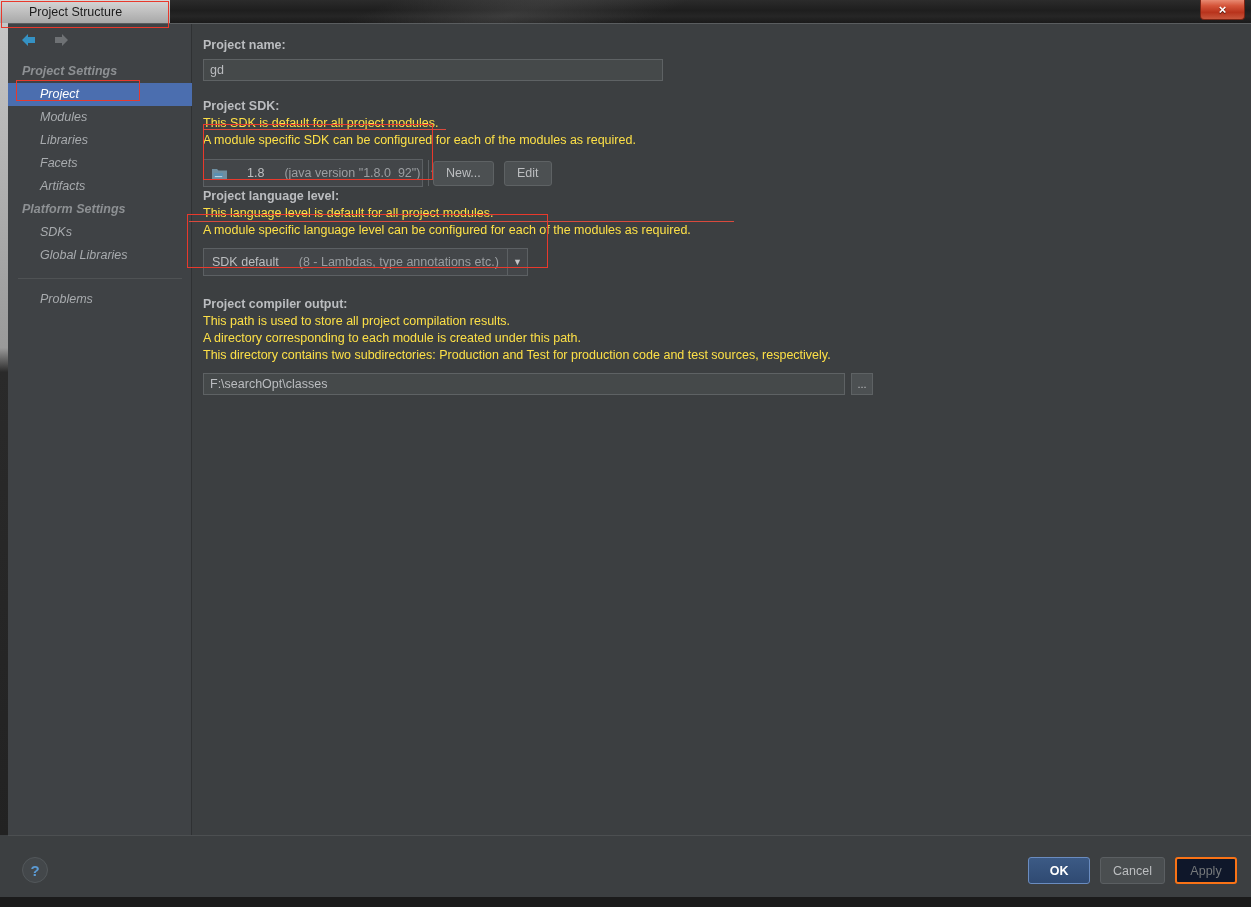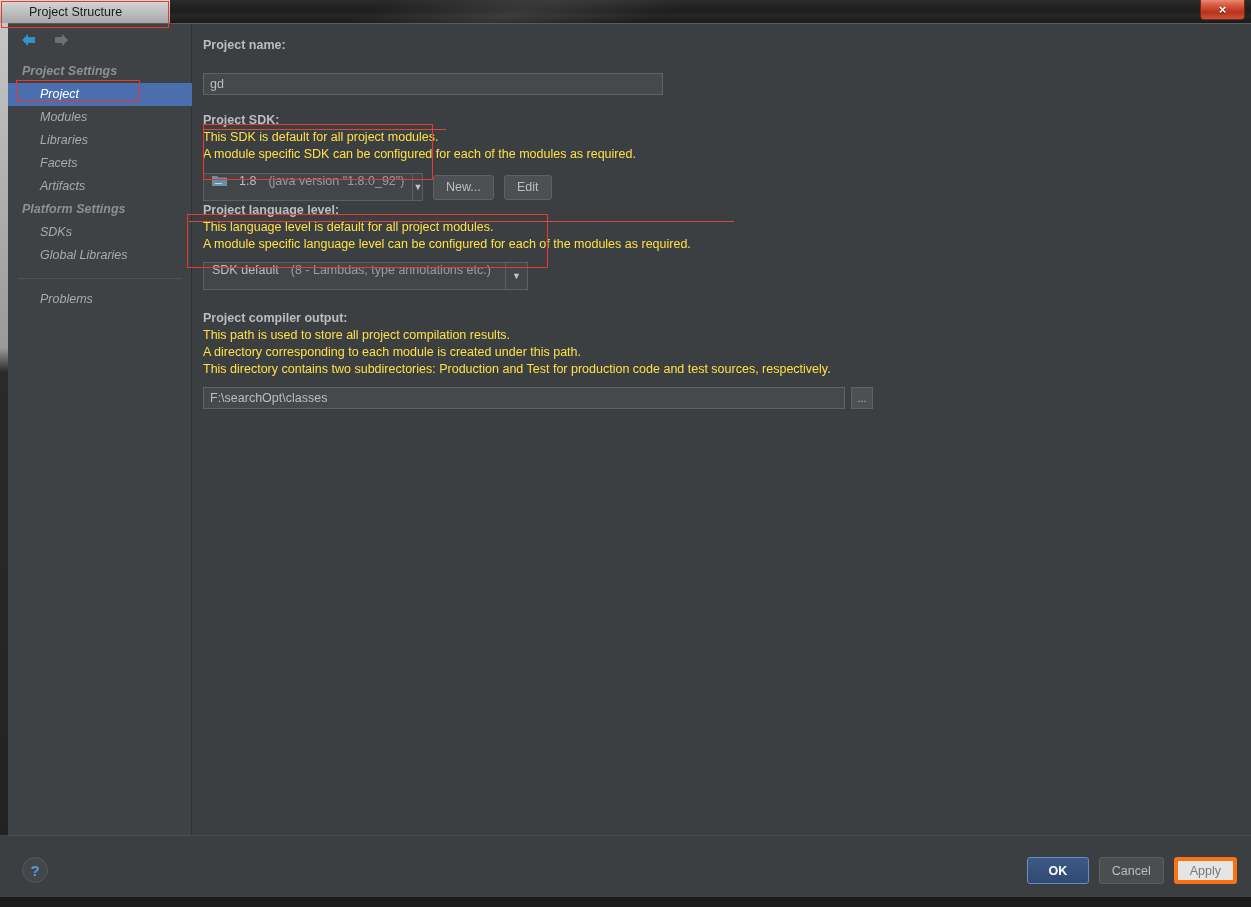--- a/index.html
+++ b/index.html
@@ -168,22 +168,22 @@
   }
   .combo {
     display: inline-flex;
     height: 28px;
     border: 1px solid #5c6063;
     background: #434649;
     align-items: stretch;
     vertical-align: middle;
   }
   .combo-face {
-    display: flex; 
-    gap: 12px;
+    display: flex; align-items: center;
+    gap: 20px;
     padding: 0 8px;
     color: #bcbec0;
     font-size: 12.5px;
     white-space: nowrap;
   }
   .combo-face .dim { color: #9b9e a1; color: #9b9ea1; }
   .combo-arrow {
     width: 22px;
     border-left: 1px solid #5c6063;
     display: flex; align-items: center; justify-content: center;
@@ -276,22 +276,22 @@
     color: #bcbec0;
   }
   .fbtn.primary {
     background: linear-gradient(to bottom, #3c5a85 0%, #2f4a72 100%);
     border: 1px solid #6a8cc0;
     color: #ffffff;
     font-weight: bold;
   }
   .fbtn.disabled {
     color: #76797b;
-    border: 4px solid #f97316;
-    background: #e5e5e5;
+    border: 2px solid #f97316;
+    background: #0f172a;
   }
   .bottom-edge {
     position: absolute;
     left: 0; top: 897px;
     width: 1251px; height: 10px;
     background: #1b1b1b;
   }
 </style>
 </head>
 <body>
@@ -360,21 +360,21 @@
         <span>Problems</span>
       </div>
 
     </div>
   </div>
 
   <div class="main">
 
     
     <div class="lbl-bold">Project name:</div>
-    <input class="textfield" style="width: 460px; margin-top: 19px;" value="gd">
+    <input class="textfield" style="width: 460px; margin-top: 5px;" value="gd">
 
     
     <div class="lbl-bold" style="margin-top:16px;">Project SDK:</div>
     <div class="lbl">This SDK is default for all project modules.</div>
     <div class="lbl">A module specific SDK can be configured for each of the modules as required.</div>
 
     <div class="row" style="margin-top:10px;">
       <div class="combo" style="width:220px;">
         <div class="combo-face" style="flex:1;">
           <span class="sdk-icon">

